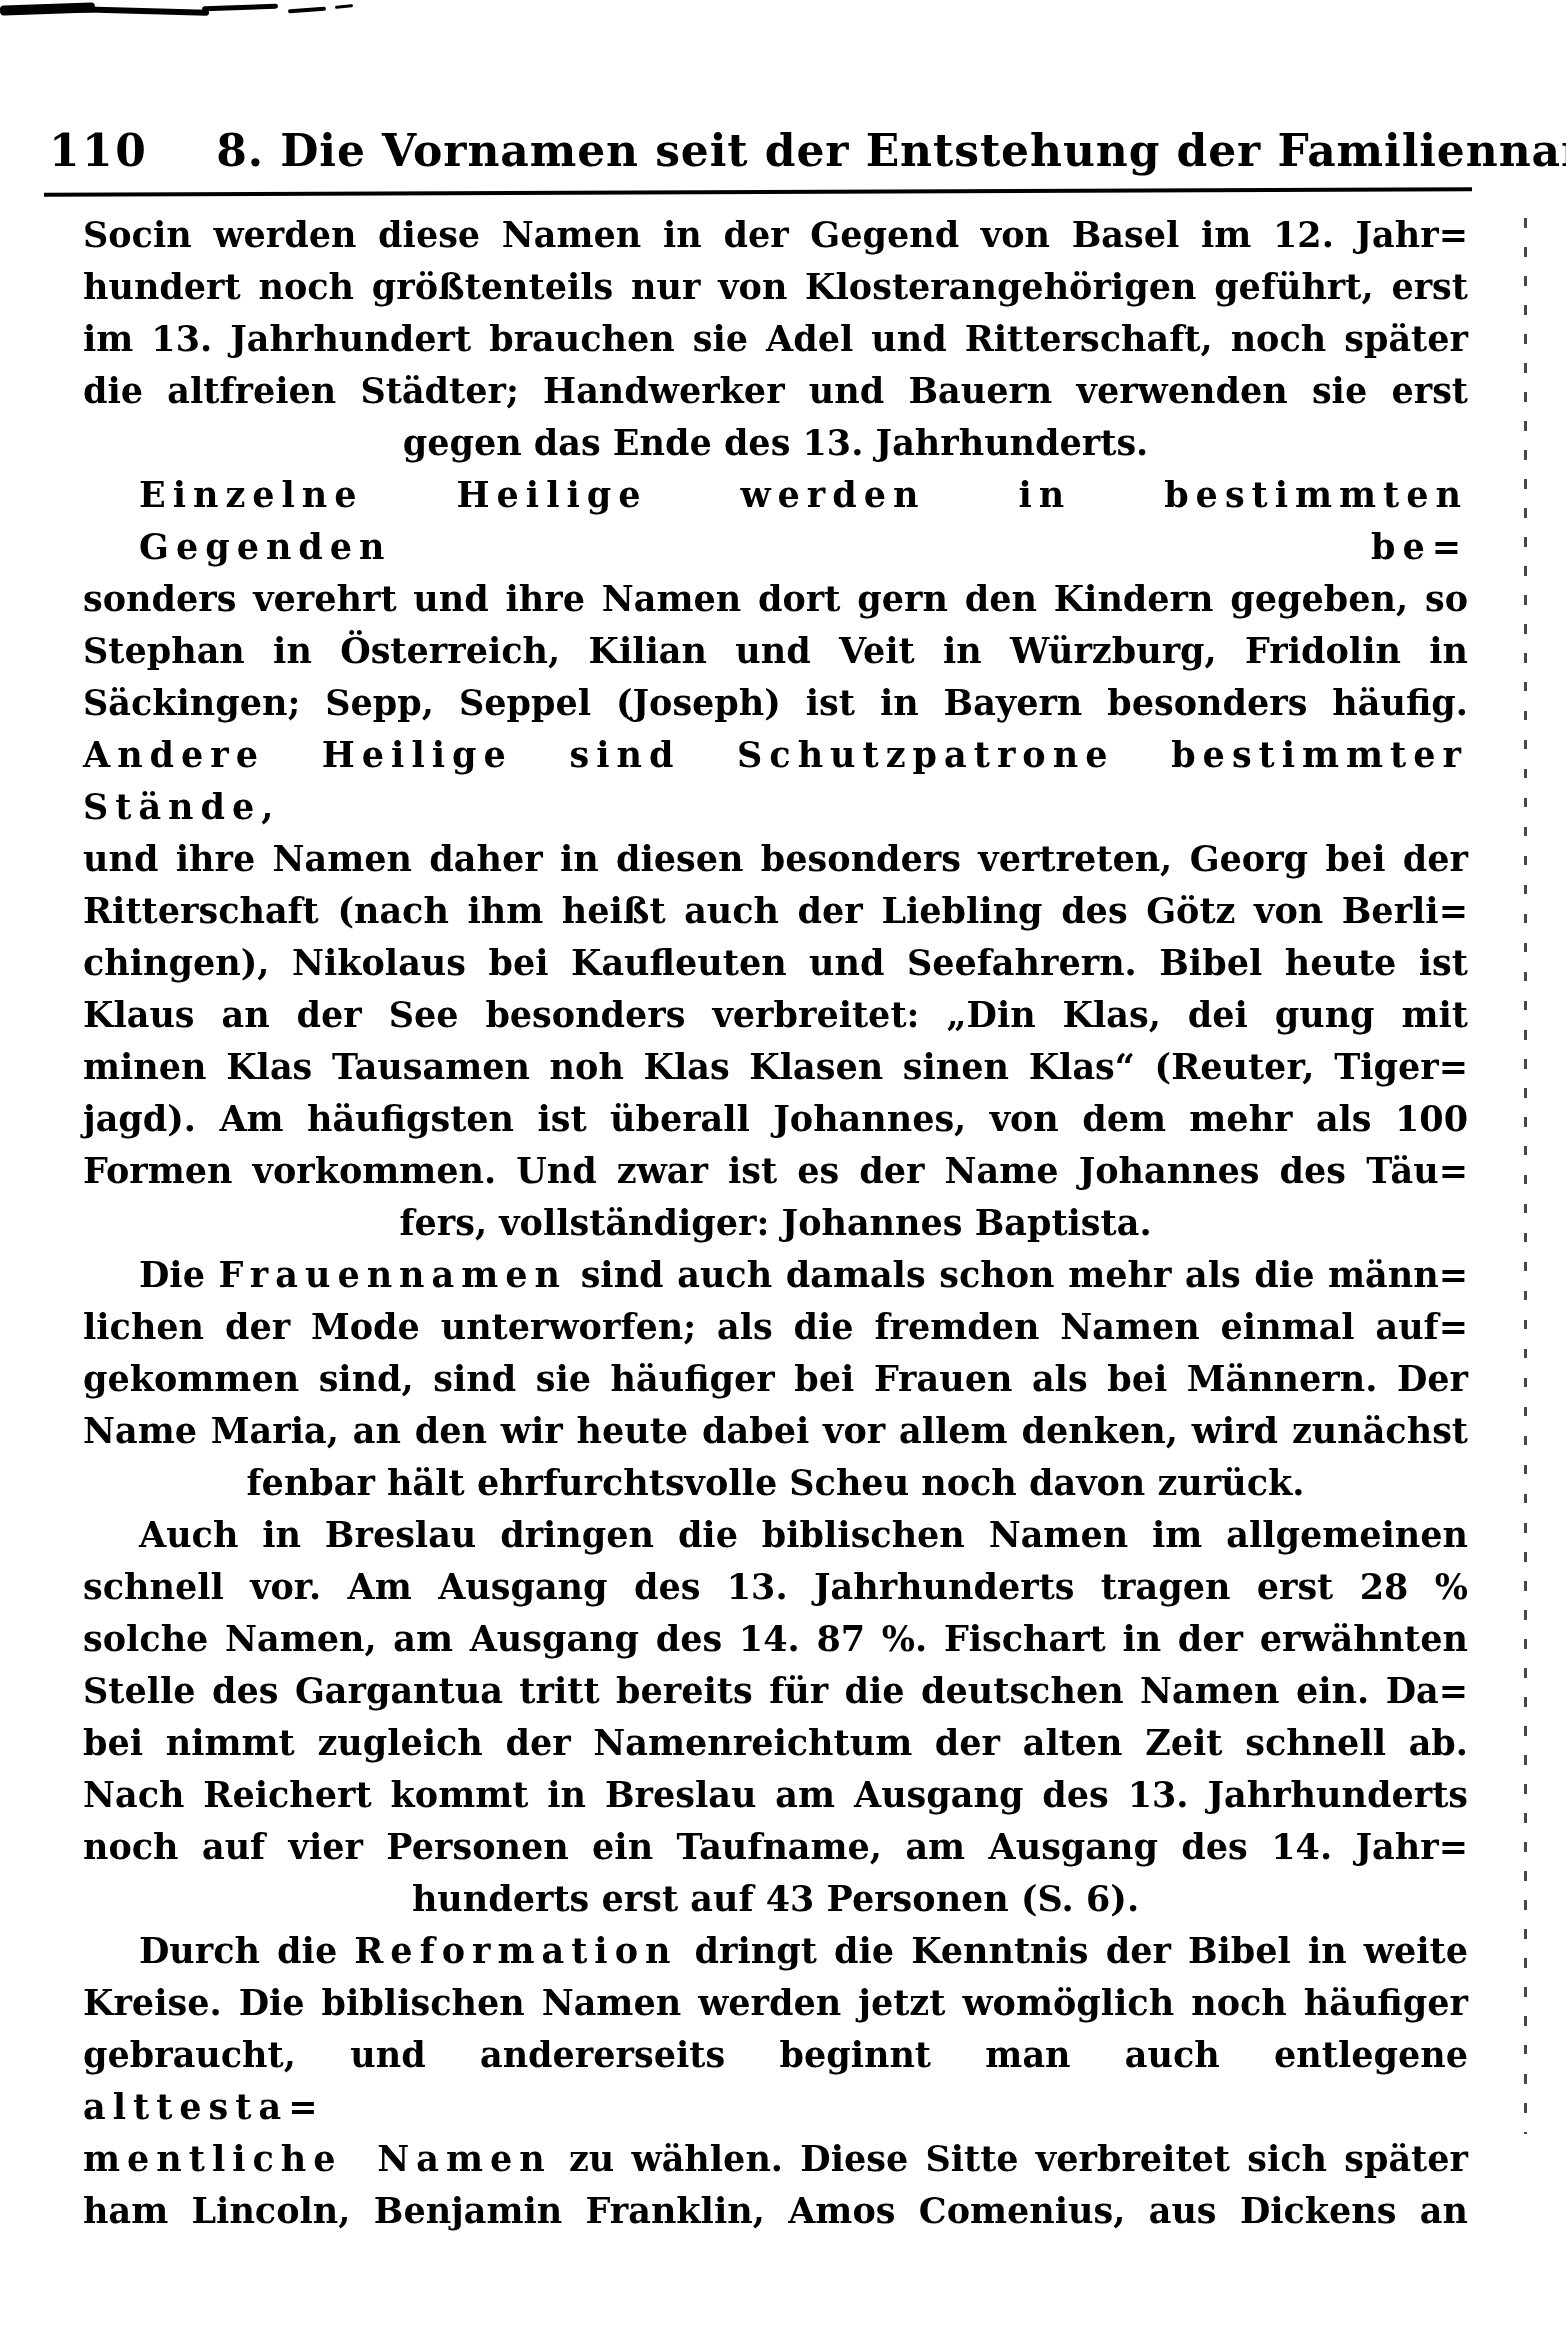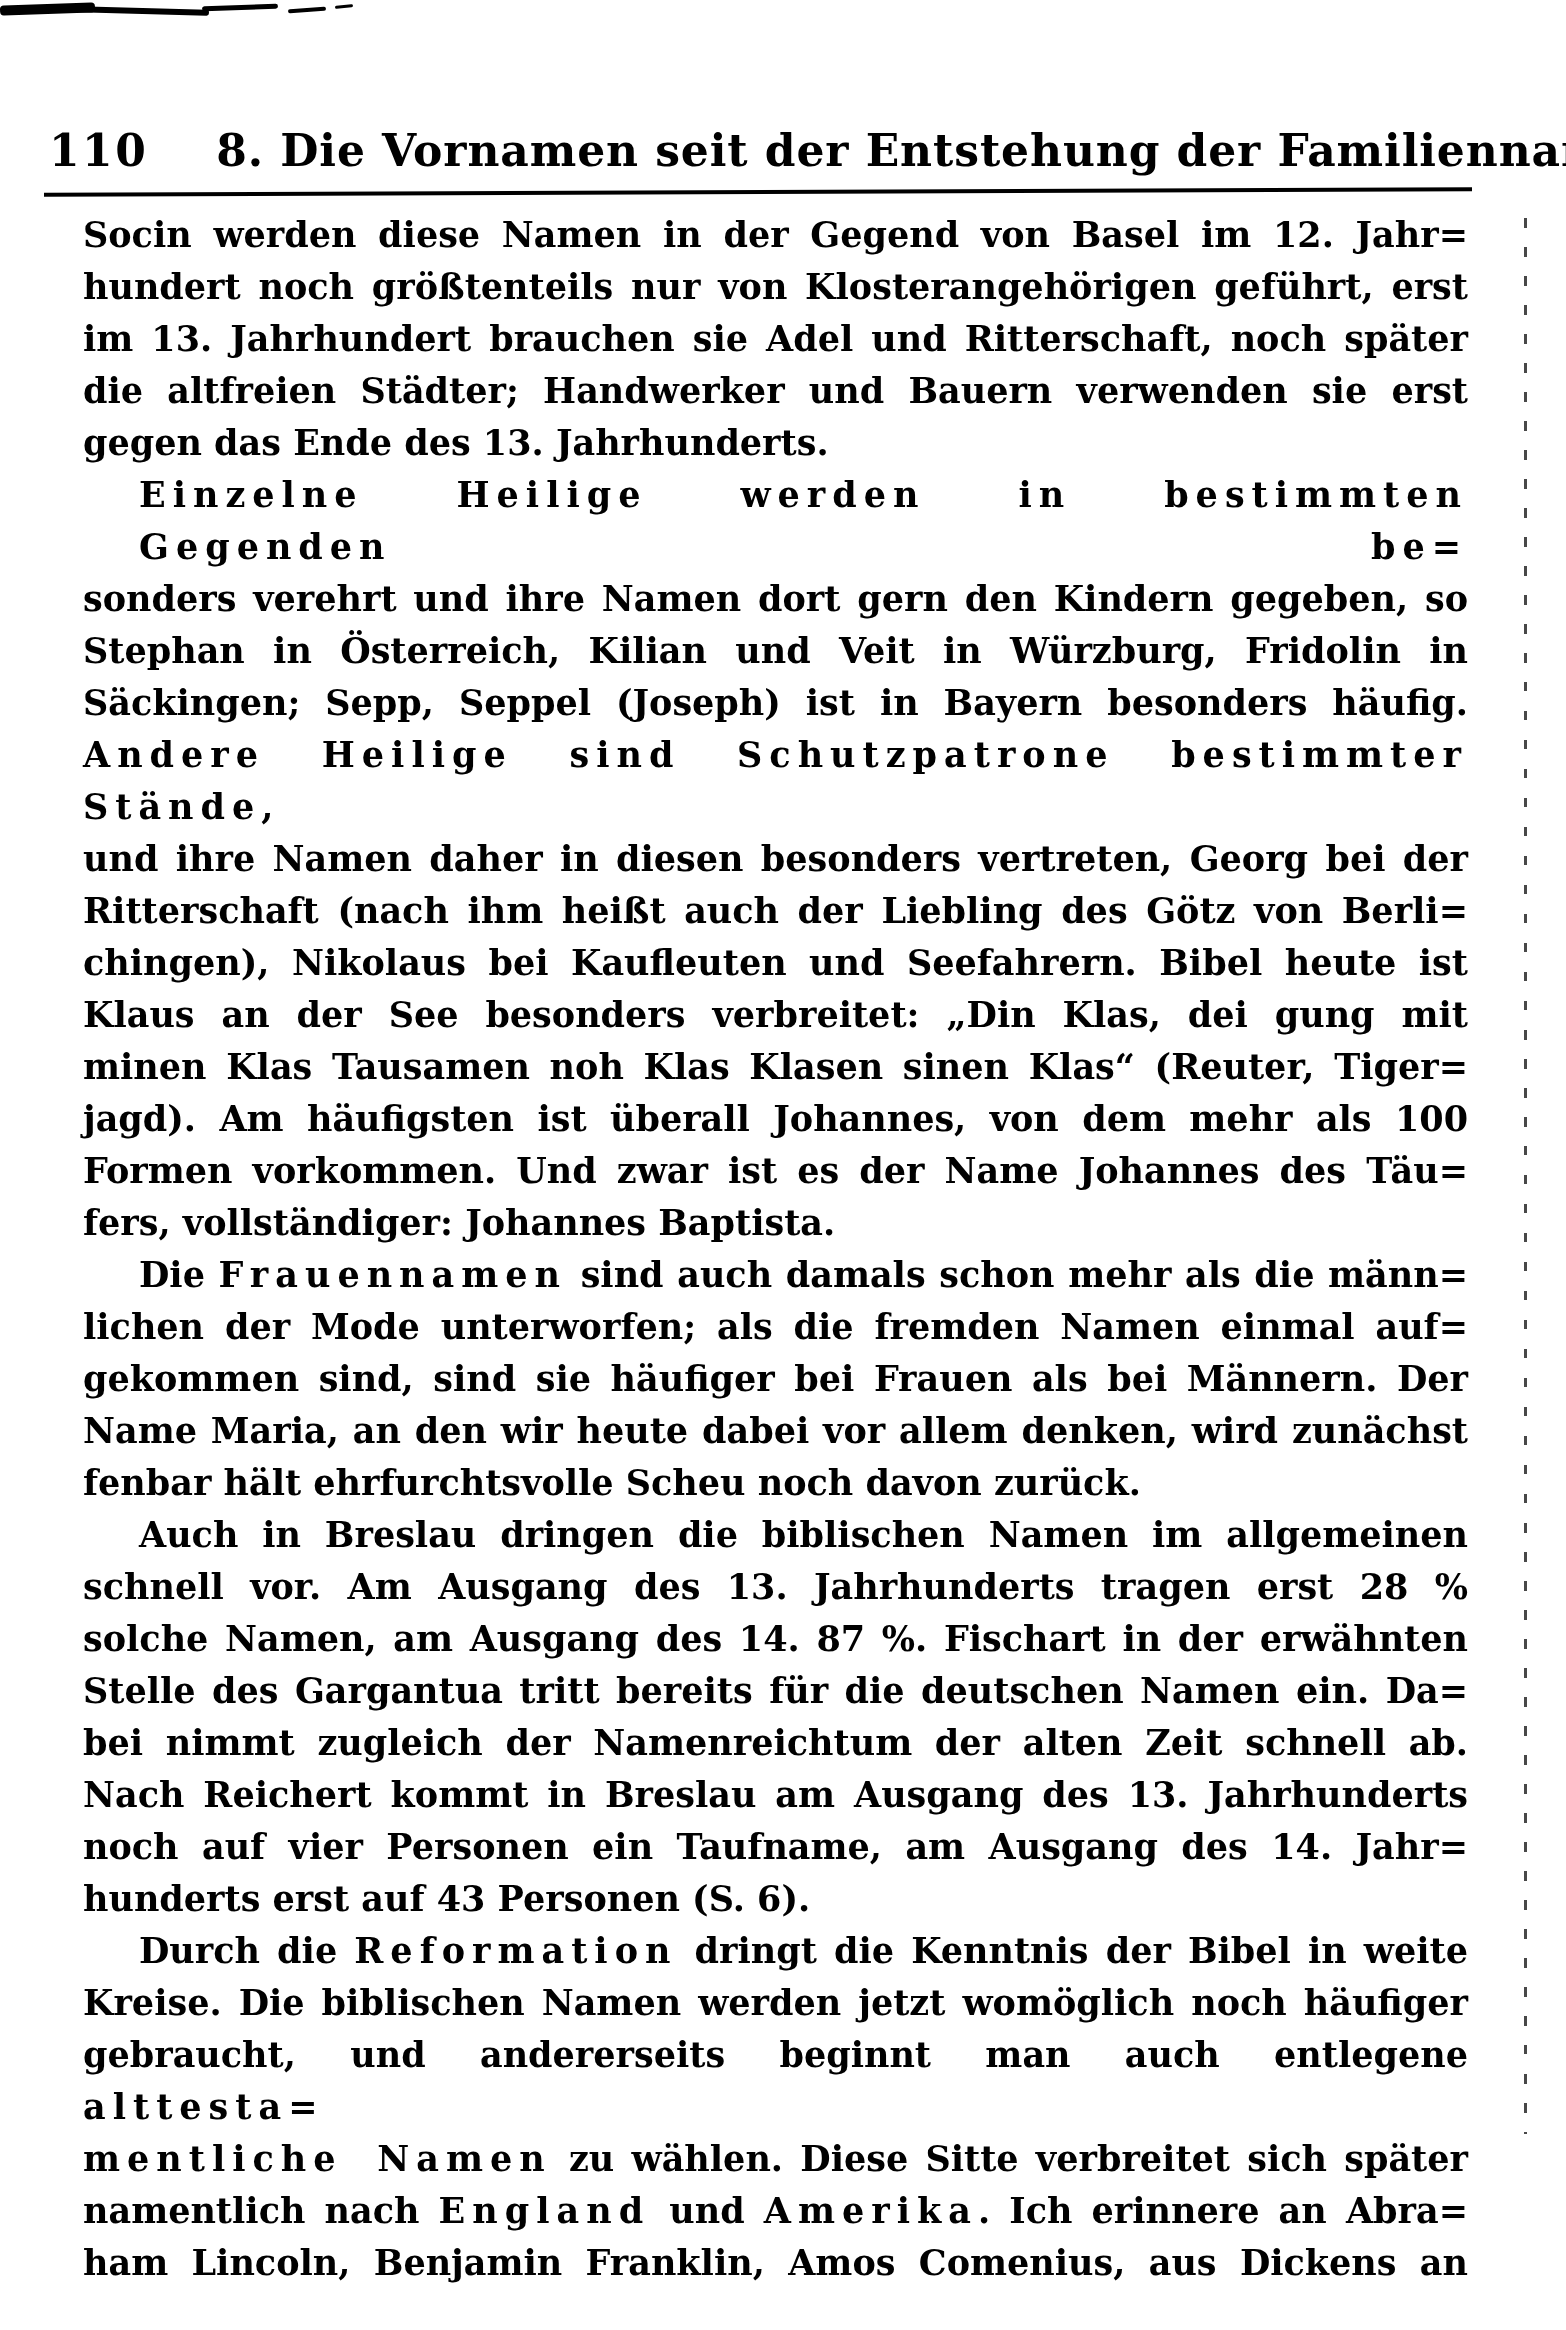--- a/index.html
+++ b/index.html
@@ -23,21 +23,21 @@
     position:absolute;left:44px;top:190px;width:1428px;height:3.8px;
     background:#000;transform:rotate(-0.22deg);
   }
   
   .textbody{
     position:absolute;left:83px;top:209px;width:1385px;
     font-size:35px;font-weight:bold;line-height:52px;
   }
   .line{white-space:normal;}
   .line.just{text-align:justify;text-align-last:justify;}
-  .line.endline{text-align:left;}
+  .line.endline{text-align:center;}
   .line.indent{padding-left:56px;}
   .sp{letter-spacing:0.2em;word-spacing:0.3em;}
   
   .smudge{position:absolute;left:0;top:0;width:379px;height:21.5px;}
   .smudge i{position:absolute;background:#000;border-radius:3.8px;display:block;}
   .smudge .s1{left:0;top:3.8px;width:95px;height:9.5px;transform:rotate(-2deg);}
   .smudge .s2{left:76px;top:7.6px;width:133px;height:5.7px;transform:rotate(1.5deg);border-radius:2.5px;}
   .smudge .s3{left:202px;top:5px;width:76px;height:5px;transform:rotate(-2deg);}
   .smudge .s4{left:288px;top:7.6px;width:38px;height:3.8px;transform:rotate(-4deg);}
   .smudge .s5{left:335px;top:5px;width:17.7px;height:3.2px;transform:rotate(-6deg);}
@@ -95,20 +95,19 @@
       <div class="line just"><span>solche Namen, am Ausgang des 14. 87 %. Fischart in der erwähnten</span></div>
       <div class="line just"><span>Stelle des Gargantua tritt bereits für die deutschen Namen ein. Da=</span></div>
       <div class="line just"><span>bei nimmt zugleich der Namenreichtum der alten Zeit schnell ab.</span></div>
       <div class="line just"><span>Nach Reichert kommt in Breslau am Ausgang des 13. Jahrhunderts</span></div>
       <div class="line just"><span>noch auf vier Personen ein Taufname, am Ausgang des 14. Jahr=</span></div>
       <div class="line endline"><span>hunderts erst auf 43 Personen (S. 6).</span></div>
       <div class="line just indent"><span>Durch die </span><span class="sp">Reformation</span><span> dringt die Kenntnis der Bibel in weite</span></div>
       <div class="line just"><span>Kreise. Die biblischen Namen werden jetzt womöglich noch häufiger</span></div>
       <div class="line just"><span>gebraucht, und andererseits beginnt man auch entlegene </span><span class="sp">alttesta=</span></div>
       <div class="line just"><span class="sp">mentliche Namen</span><span> zu wählen. Diese Sitte verbreitet sich später</span></div>
-      <div class="line just"><span>namentlich nach </span><span class="sp">England</span><span> und </span><span class="sp">Amerika</span><span>. Ich erinnere an Abra=</span></div>
       <div class="line just"><span>ham Lincoln, Benjamin Franklin, Amos Comenius, aus Dickens an</span></div>
     </div>
 
   <div class="edgeline"></div>
 
 </div>
 
 
 </body></html>

